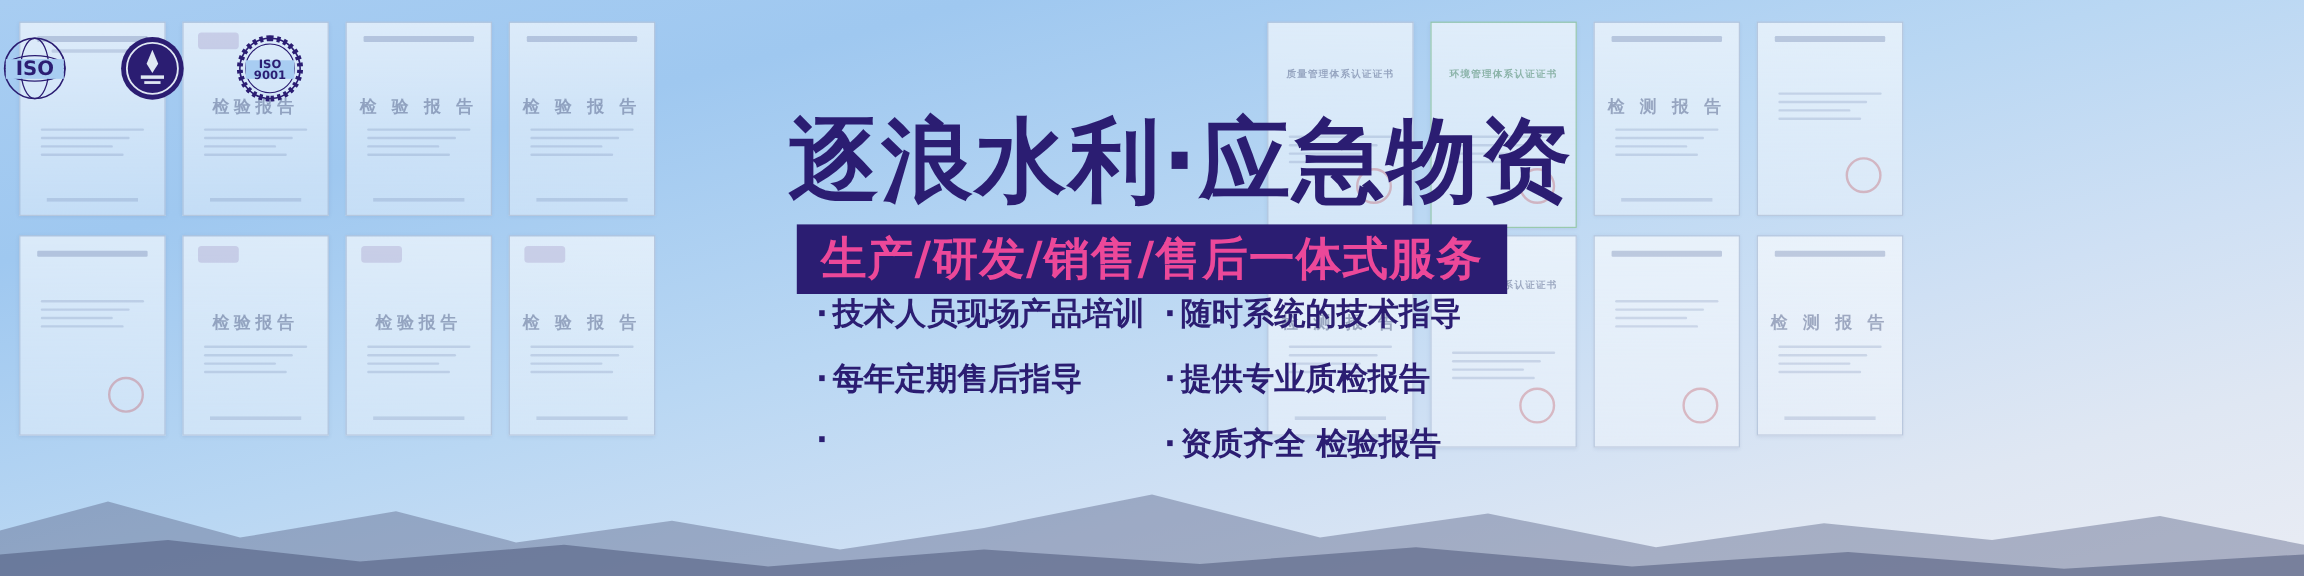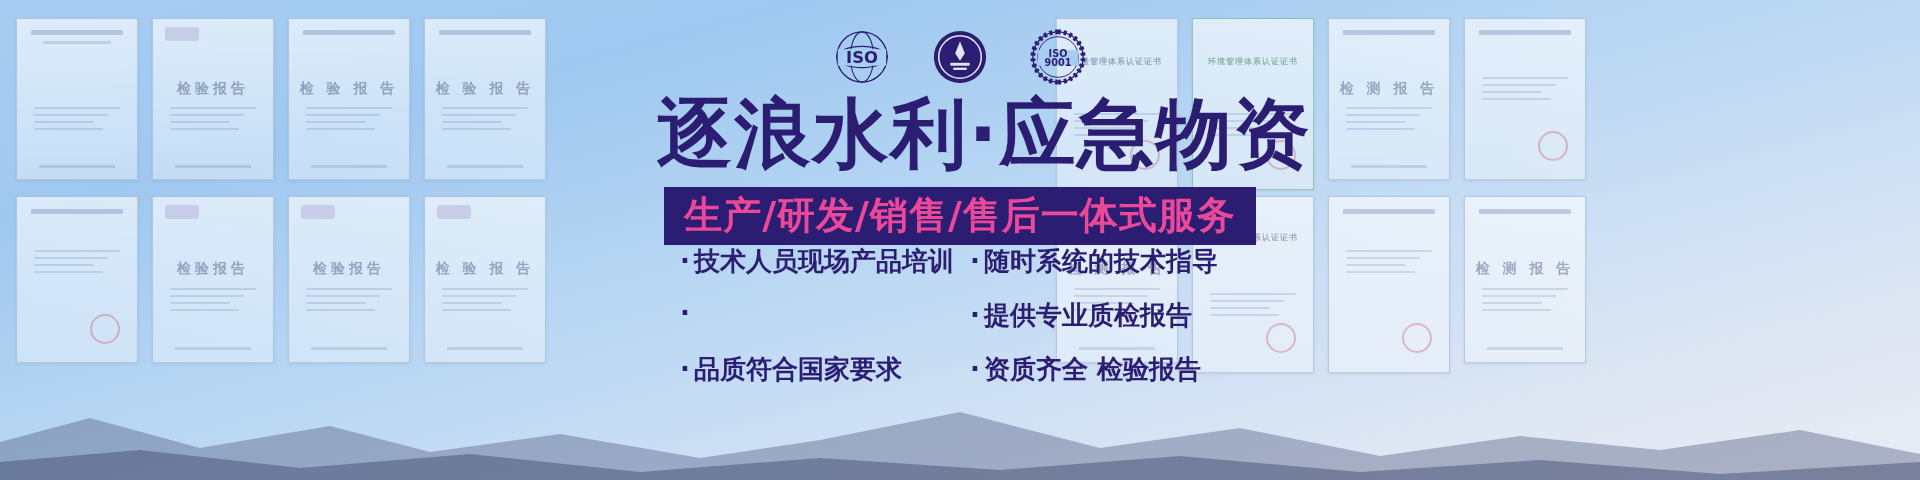--- a/index.html
+++ b/index.html
@@ -54,21 +54,21 @@
   .cert .ct-logo{
     position:absolute;left:10%;top:5%;width:34px;height:14px;
     background:rgba(120,90,160,.20);border-radius:3px;
   }
   
   .mountains{position:absolute;left:0;right:0;bottom:0;height:150px;}
   
   .content{position:absolute;left:0;top:0;width:1920px;height:480px;}
   .badges{
     position:absolute;left:0;top:28px;width:1920px;
-    display:flex;justify-content:center;gap:40px;align-items:center;
+    display:flex;justify-content:flex-start;gap:40px;align-items:center;
   }
   .badge{width:58px;height:58px;}
   .title{
     position:absolute;left:0;top:96px;width:1920px;text-align:center;
     font-size:76px;font-weight:700;letter-spacing:2px;color:#2b1d72;
     font-family:"DejaVu Sans","Liberation Sans",sans-serif;
     line-height:1;white-space:nowrap;margin-left:24px;
   }
   .subbar-wrap{
     position:absolute;left:0;top:187px;width:1920px;text-align:center;
@@ -325,30 +325,30 @@
             <span>技术人员现场产品培训</span>
           </span>
         <span class="bitem bcol-r">
             <span class="dot">·</span>
             <span>随时系统的技术指导</span>
           </span>
       </div>
       <div class="brow">
         <span class="bitem bcol-l">
             <span class="dot">·</span>
+            <span>每年定期售后指导</span>
           </span>
         <span class="bitem bcol-r">
             <span class="dot">·</span>
             <span>提供专业质检报告</span>
           </span>
       </div>
       <div class="brow">
         <span class="bitem bcol-l">
             <span class="dot">·</span>
-            <span>品质符合国家要求</span>
           </span>
         <span class="bitem bcol-r">
             <span class="dot">·</span>
             <span>资质齐全 检验报告</span>
           </span>
       </div>
     </div>
 
   </div>
 </div>

